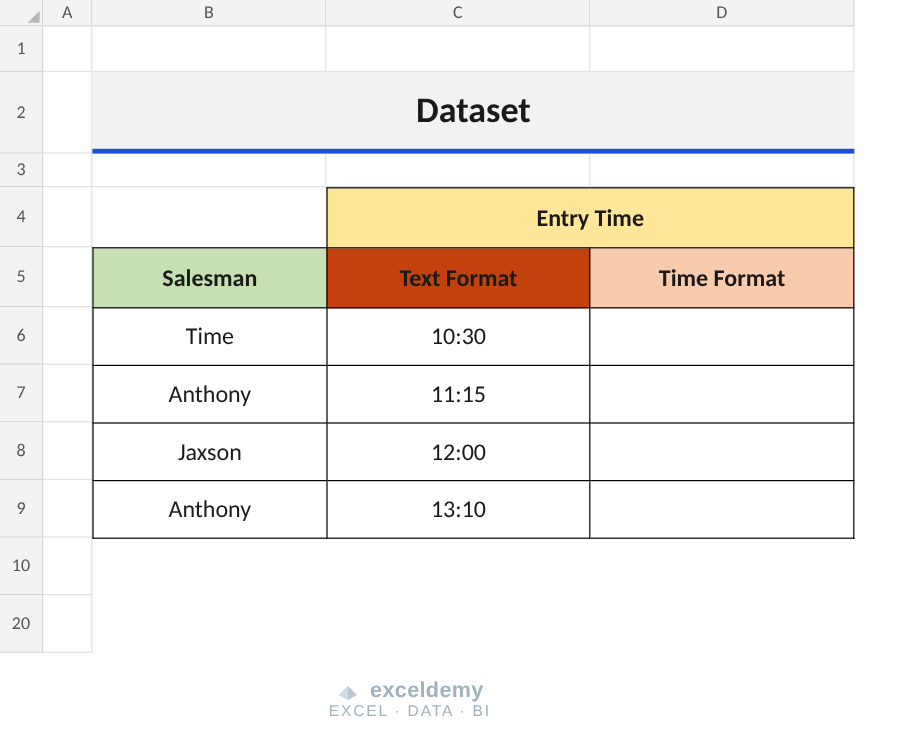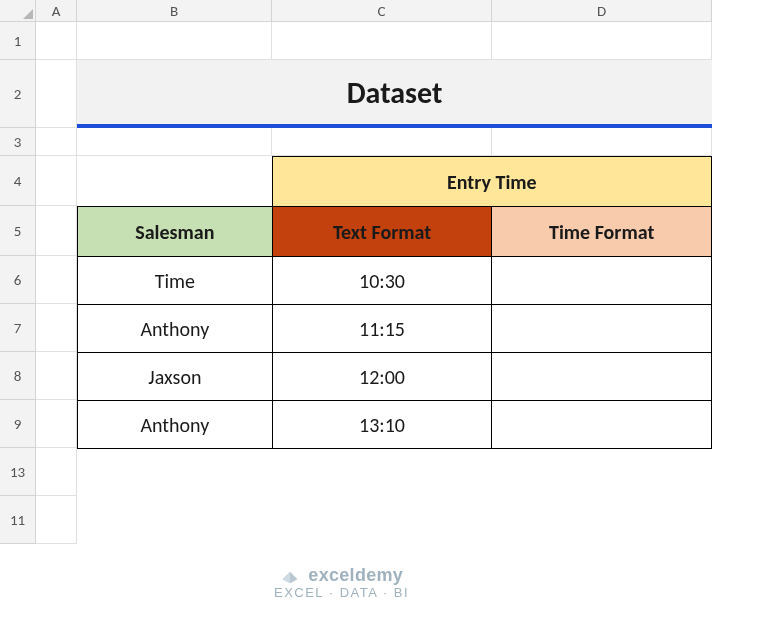--- a/index.html
+++ b/index.html
@@ -181,22 +181,22 @@
 
   <div class="hdr r1" style="left:0;width:36px">1</div>
   <div class="hdr r2" style="left:0;width:36px">2</div>
   <div class="hdr r3" style="left:0;width:36px">3</div>
   <div class="hdr r4" style="left:0;width:36px">4</div>
   <div class="hdr r5" style="left:0;width:36px">5</div>
   <div class="hdr r6" style="left:0;width:36px">6</div>
   <div class="hdr r7" style="left:0;width:36px">7</div>
   <div class="hdr r8" style="left:0;width:36px">8</div>
   <div class="hdr r9" style="left:0;width:36px">9</div>
-  <div class="hdr r10" style="left:0;width:36px">13</div>
-  <div class="hdr r11" style="left:0;width:36px">11</div>
+  <div class="hdr r10" style="left:0;width:36px">10</div>
+  <div class="hdr r11" style="left:0;width:36px">20</div>
 
   <div class="grid-cell colA r1"></div>
   <div class="grid-cell colA r2"></div>
   <div class="grid-cell colA r3"></div>
   <div class="grid-cell colA r4"></div>
   <div class="grid-cell colA r5"></div>
   <div class="grid-cell colA r6"></div>
   <div class="grid-cell colA r7"></div>
   <div class="grid-cell colA r8"></div>
   <div class="grid-cell colA r9"></div>

